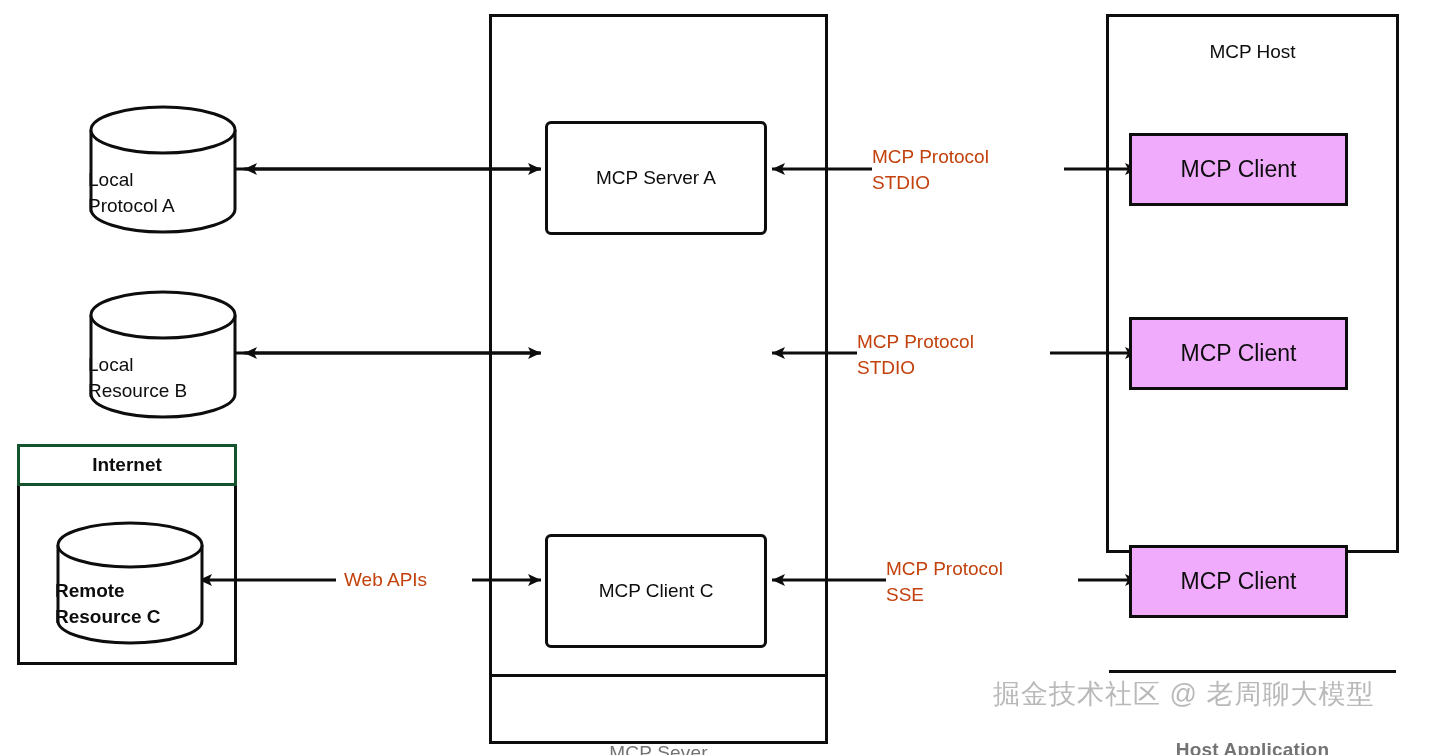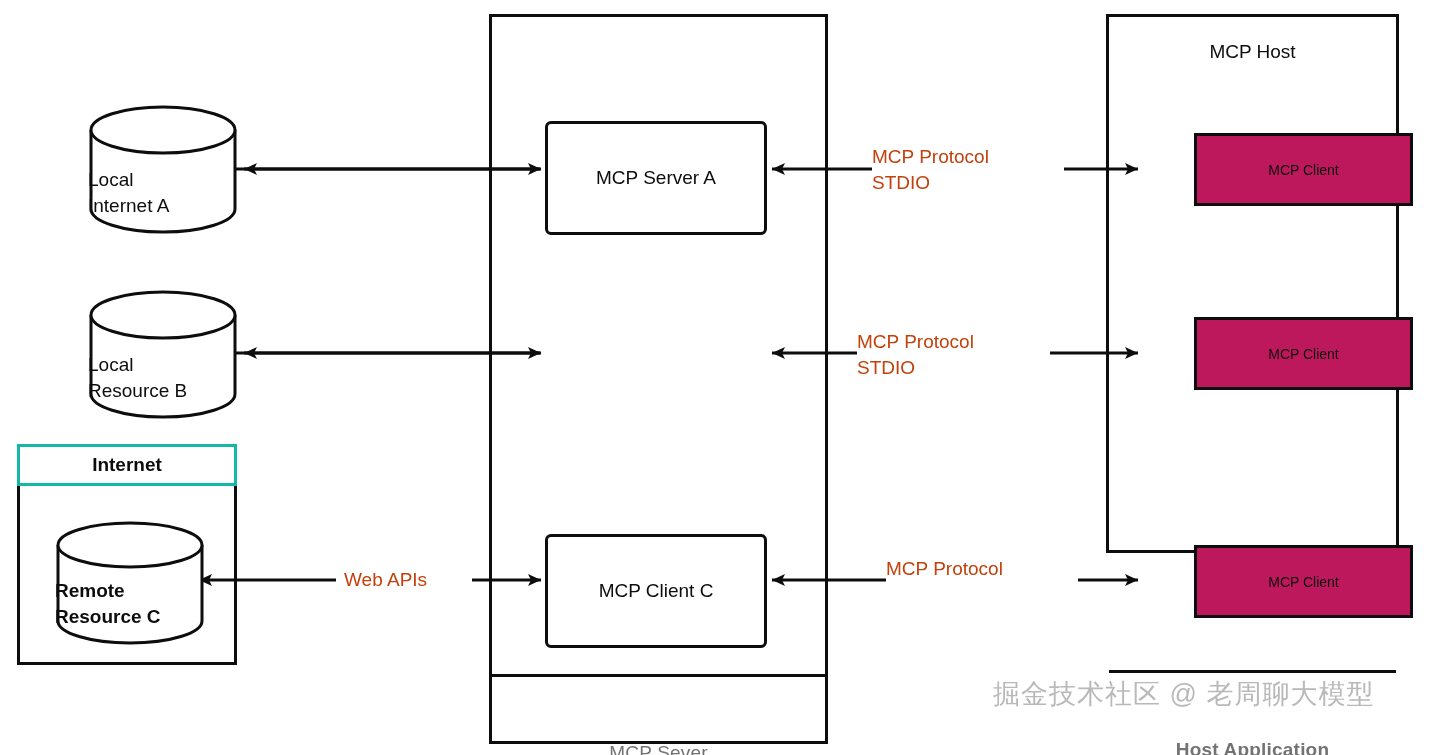--- a/index.html
+++ b/index.html
@@ -99,28 +99,28 @@
   }
   #server-a { top: 121px; }
   #server-b { top: 306px; }
   #server-c { top: 534px; }
 
   
   .client-box {
     position: absolute;
     width: 219px;
     height: 73px;
-    left: 1194px;
+    left: 1129px;
     border: 3px solid #0d0d0d;
-    background: #be185d;
+    background: #f0abfc;
     box-sizing: border-box;
     display: flex;
     align-items: center;
     justify-content: center;
-    font-size: 14px;
+    font-size: 23px;
     color: #0d0d0d;
   }
   #client-a { top: 133px; }
   #client-b { top: 317px; }
   #client-c { top: 545px; }
 
   
   .cylinder {
     position: absolute;
   }
@@ -151,21 +151,21 @@
     border: 3px solid #0d0d0d;
     background: transparent;
     box-sizing: border-box;
   }
   #internet-header {
     position: absolute;
     left: -3px;
     top: -3px;
     width: 220px;
     height: 42px;
-    border: 3px solid #14b8a6;
+    border: 3px solid #14532d;
     box-sizing: border-box;
     display: flex;
     align-items: center;
     justify-content: center;
     font-size: 19px;
     font-weight: bold;
     color: #0d0d0d;
   }
 
   
@@ -237,21 +237,21 @@
     </g>
   </svg>
 
   <div class="cylinder" id="res-a">
     <svg width="150" height="131" viewBox="0 0 150 131" xmlns="http://www.w3.org/2000/svg">
       <path d="M 3,26 L 3,105 A 72,23 0 0 0 147,105 L 147,26" fill="#ffffff" stroke="#0d0d0d" stroke-width="3"></path>
       <ellipse cx="75" cy="26" rx="72" ry="23" fill="#ffffff" stroke="#0d0d0d" stroke-width="3"></ellipse>
     </svg>
     <div class="cylinder-label">
       <div>Local</div>
-      <div>Internet A</div>
+      <div>Protocol A</div>
     </div>
   </div>
 
   <div class="cylinder" id="res-b">
     <svg width="150" height="131" viewBox="0 0 150 131" xmlns="http://www.w3.org/2000/svg">
       <path d="M 3,26 L 3,105 A 72,23 0 0 0 147,105 L 147,26" fill="#ffffff" stroke="#0d0d0d" stroke-width="3"></path>
       <ellipse cx="75" cy="26" rx="72" ry="23" fill="#ffffff" stroke="#0d0d0d" stroke-width="3"></ellipse>
     </svg>
     <div class="cylinder-label">
       <div>Local</div>
@@ -307,18 +307,19 @@
   <div class="edge-label" id="label-proto-a">
     <div>MCP Protocol</div>
     <div>STDIO</div>
   </div>
   <div class="edge-label" id="label-proto-b">
     <div>MCP Protocol</div>
     <div>STDIO</div>
   </div>
   <div class="edge-label" id="label-proto-c">
     <div>MCP Protocol</div>
+    <div>SSE</div>
   </div>
   <div class="edge-label" id="label-web-apis">Web APIs</div>
 
   <div id="watermark">掘金技术社区 @ 老周聊大模型</div>
 
 </div>
 
 </body></html>

